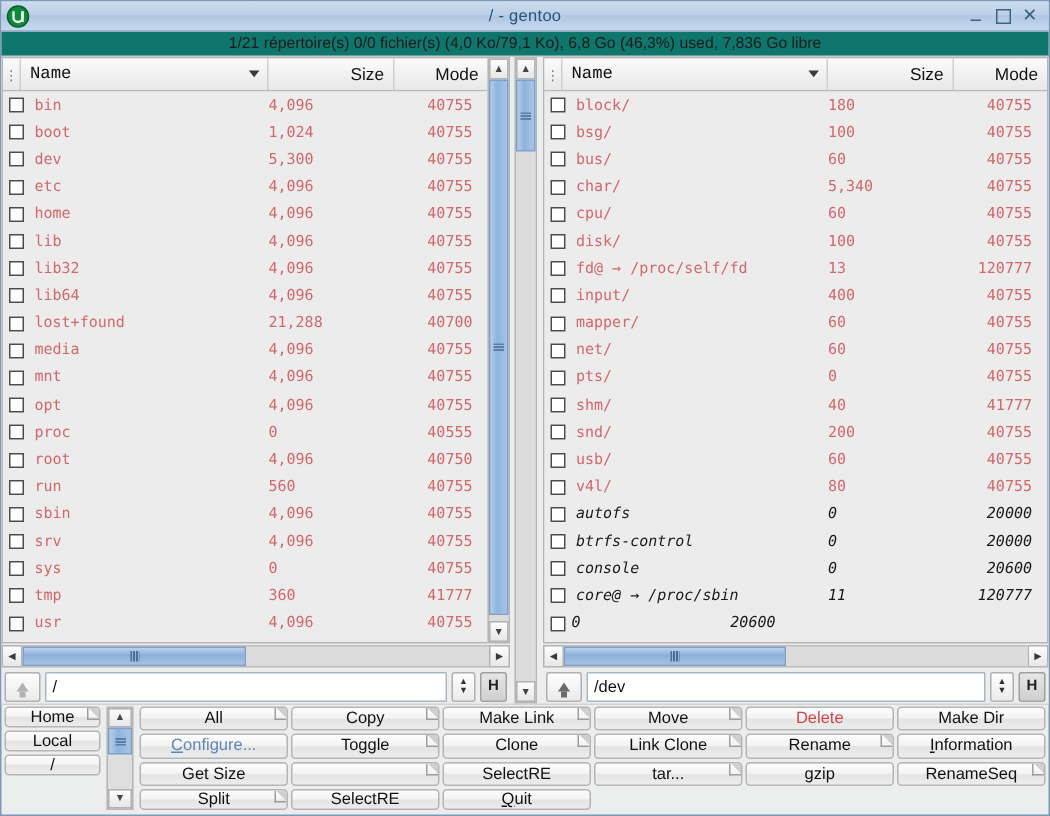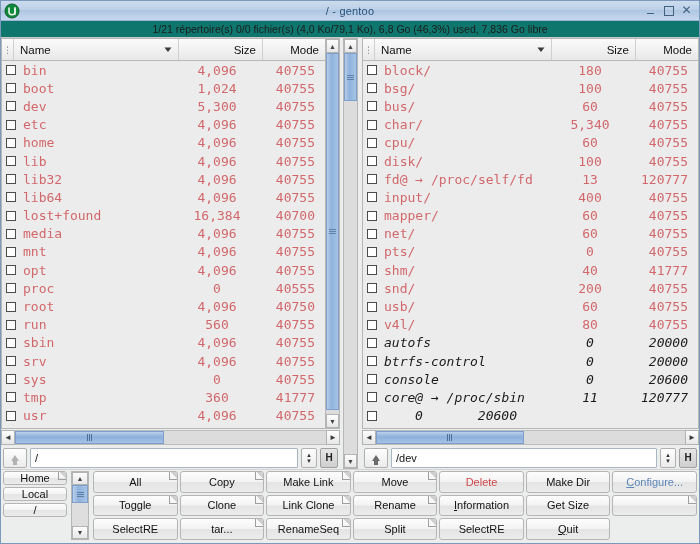--- a/index.html
+++ b/index.html
@@ -49,34 +49,34 @@
   .listbox  { flex:1 1 auto; display:flex; flex-direction:column; min-width:0;
               border:1px solid #b6b6b6; border-right:0; background:#ececec; }
 
   
   .hdr { height:22px; flex:0 0 22px; display:flex; align-items:stretch;
          background:linear-gradient(to bottom,#fbfbfb,#e8e8e8);
          border-bottom:1px solid #b9b9b9; font-size:11.5px; color:#111; }
   .hdr .cell { display:flex; align-items:center; border-right:1px solid #cfcfcf; padding:0 6px; }
   .hdr .c-chk { width:12px; flex:0 0 12px; justify-content:center; color:#777; font-size:9px;
                 padding:0; }
-  .hdr .c-name { flex:1 1 auto; justify-content:space-between; }
+  .hdr .c-name { flex:1 1 auto; justify-content:space-between;font-family:Liberation Mono, monospace; }
   .hdr .c-size { width:84px; flex:0 0 84px; justify-content:flex-end; }
   .hdr .c-mode { width:62px; flex:0 0 62px; justify-content:flex-end; border-right:0; }
   .caret { font-size:8px; color:#3b3b3b; transform:scaleX(1.5); }
 
   
   .rows { flex:1 1 auto; overflow:hidden; background:#ececec; }
   .row { height:18.2px; display:flex; align-items:center; font-family:"DejaVu Sans Mono", monospace;
-         font-size:13px; }
+         font-size:10px; }
   .row .cb { width:18px; flex:0 0 18px; display:flex; align-items:center; justify-content:center; }
   .cb i { display:block; width:10px; height:10px; background:#fff; border:1px solid #4c4c4c;
           box-shadow:inset 0 0 0 1px #fff; }
   .row .nm   { flex:1 1 auto; padding-left:3px; white-space:nowrap; overflow:hidden; }
-  .row .sz   { width:84px; flex:0 0 84px; text-align:center; padding-right:8px; }
+  .row .sz   { width:84px; flex:0 0 84px; text-align:left; padding-right:8px; }
   .row .md   { width:62px; flex:0 0 62px; text-align:right; padding-right:10px; }
   .dir  { color:#d2686b; }
   .file { color:#1a1a1a;font-style:italic; }
 
   
   .vsb { width:15px; flex:0 0 15px; display:flex; flex-direction:column;
          border:1px solid #b6b6b6; background:#e2e2e2; }
   .vsb .btn { height:14px; flex:0 0 14px; background:linear-gradient(to bottom,#fdfdfd,#e7e7e7);
               border:1px solid #b3b3b3; display:flex; align-items:center; justify-content:center;
               font-size:7px; color:#444; }
@@ -129,21 +129,21 @@
   .leftcol { width:64px; flex:0 0 64px; display:flex; flex-direction:column; gap:2px; }
   .smallsb { width:18px; flex:0 0 18px; display:flex; flex-direction:column; margin:0 2px;
              border:1px solid #b6b6b6; background:#e2e2e2; }
   .smallsb .btn { height:13px; flex:0 0 13px; background:linear-gradient(to bottom,#fdfdfd,#e7e7e7);
                   border:1px solid #b3b3b3; display:flex; align-items:center; justify-content:center;
                   font-size:7px; color:#444; }
   .smallsb .track { flex:1 1 auto; background:#dedede; position:relative; }
   .smallsb .thumb { position:absolute; left:0; right:0; top:0; height:44%;
                     background:linear-gradient(to right,#b8cde8,#8fb3dd 40%,#a7c4e6);
                     border:1px solid #7d9fc9; display:flex; align-items:center; justify-content:center; }
-  .grid { flex:1 1 auto; display:grid; grid-template-columns:repeat(7,1fr);
+  .grid { flex:1 1 auto; display:grid; grid-template-columns:repeat(6,1fr);
           grid-template-rows:repeat(3,1fr); gap:2px; }
   .fkey { border:1px solid #b5b5b5; border-radius:3px;
           background:linear-gradient(to bottom,#fdfdfd 0%,#f3f3f3 48%,#e4e4e4 52%,#ececec 100%);
           display:flex; align-items:center; justify-content:center;
           font-size:11px; color:#111; position:relative; overflow:hidden; }
   .fkey.blank { color:transparent; }
   .fkey.danger { color:#d0464a; }
   .fkey.link   { color:#5d86bb; }
   .fkey u { text-decoration:underline; text-underline-offset:1px; }
   .corner { position:absolute; top:0; right:0; width:8px; height:8px;
@@ -250,21 +250,21 @@
                 </span>
                 <span class="nm dir">lib64</span>
                 <span class="sz dir">4,096</span>
                 <span class="md dir">40755</span>
               </div>
               <div class="row">
                 <span class="cb">
                   <i></i>
                 </span>
                 <span class="nm dir">lost+found</span>
-                <span class="sz dir">16,384</span>
+                <span class="sz dir">21,288</span>
                 <span class="md dir">40700</span>
               </div>
               <div class="row">
                 <span class="cb">
                   <i></i>
                 </span>
                 <span class="nm dir">media</span>
                 <span class="sz dir">4,096</span>
                 <span class="md dir">40755</span>
               </div>
@@ -633,20 +633,21 @@
         <div class="fkey ">Rename<span class="corner"></span></div>
         <div class="fkey ">
           <span><u>I</u>nformation</span>
         </div>
         <div class="fkey ">Get Size</div>
         <div class="fkey blank">
           <span class="corner"></span>
         </div>
         <div class="fkey ">SelectRE</div>
         <div class="fkey ">tar...<span class="corner"></span></div>
+        <div class="fkey ">gzip</div>
         <div class="fkey ">RenameSeq<span class="corner"></span></div>
         <div class="fkey ">Split<span class="corner"></span></div>
         <div class="fkey ">SelectRE</div>
         <div class="fkey ">
           <span><u>Q</u>uit</span>
         </div>
       </div>
   </div>
 
 </div>

